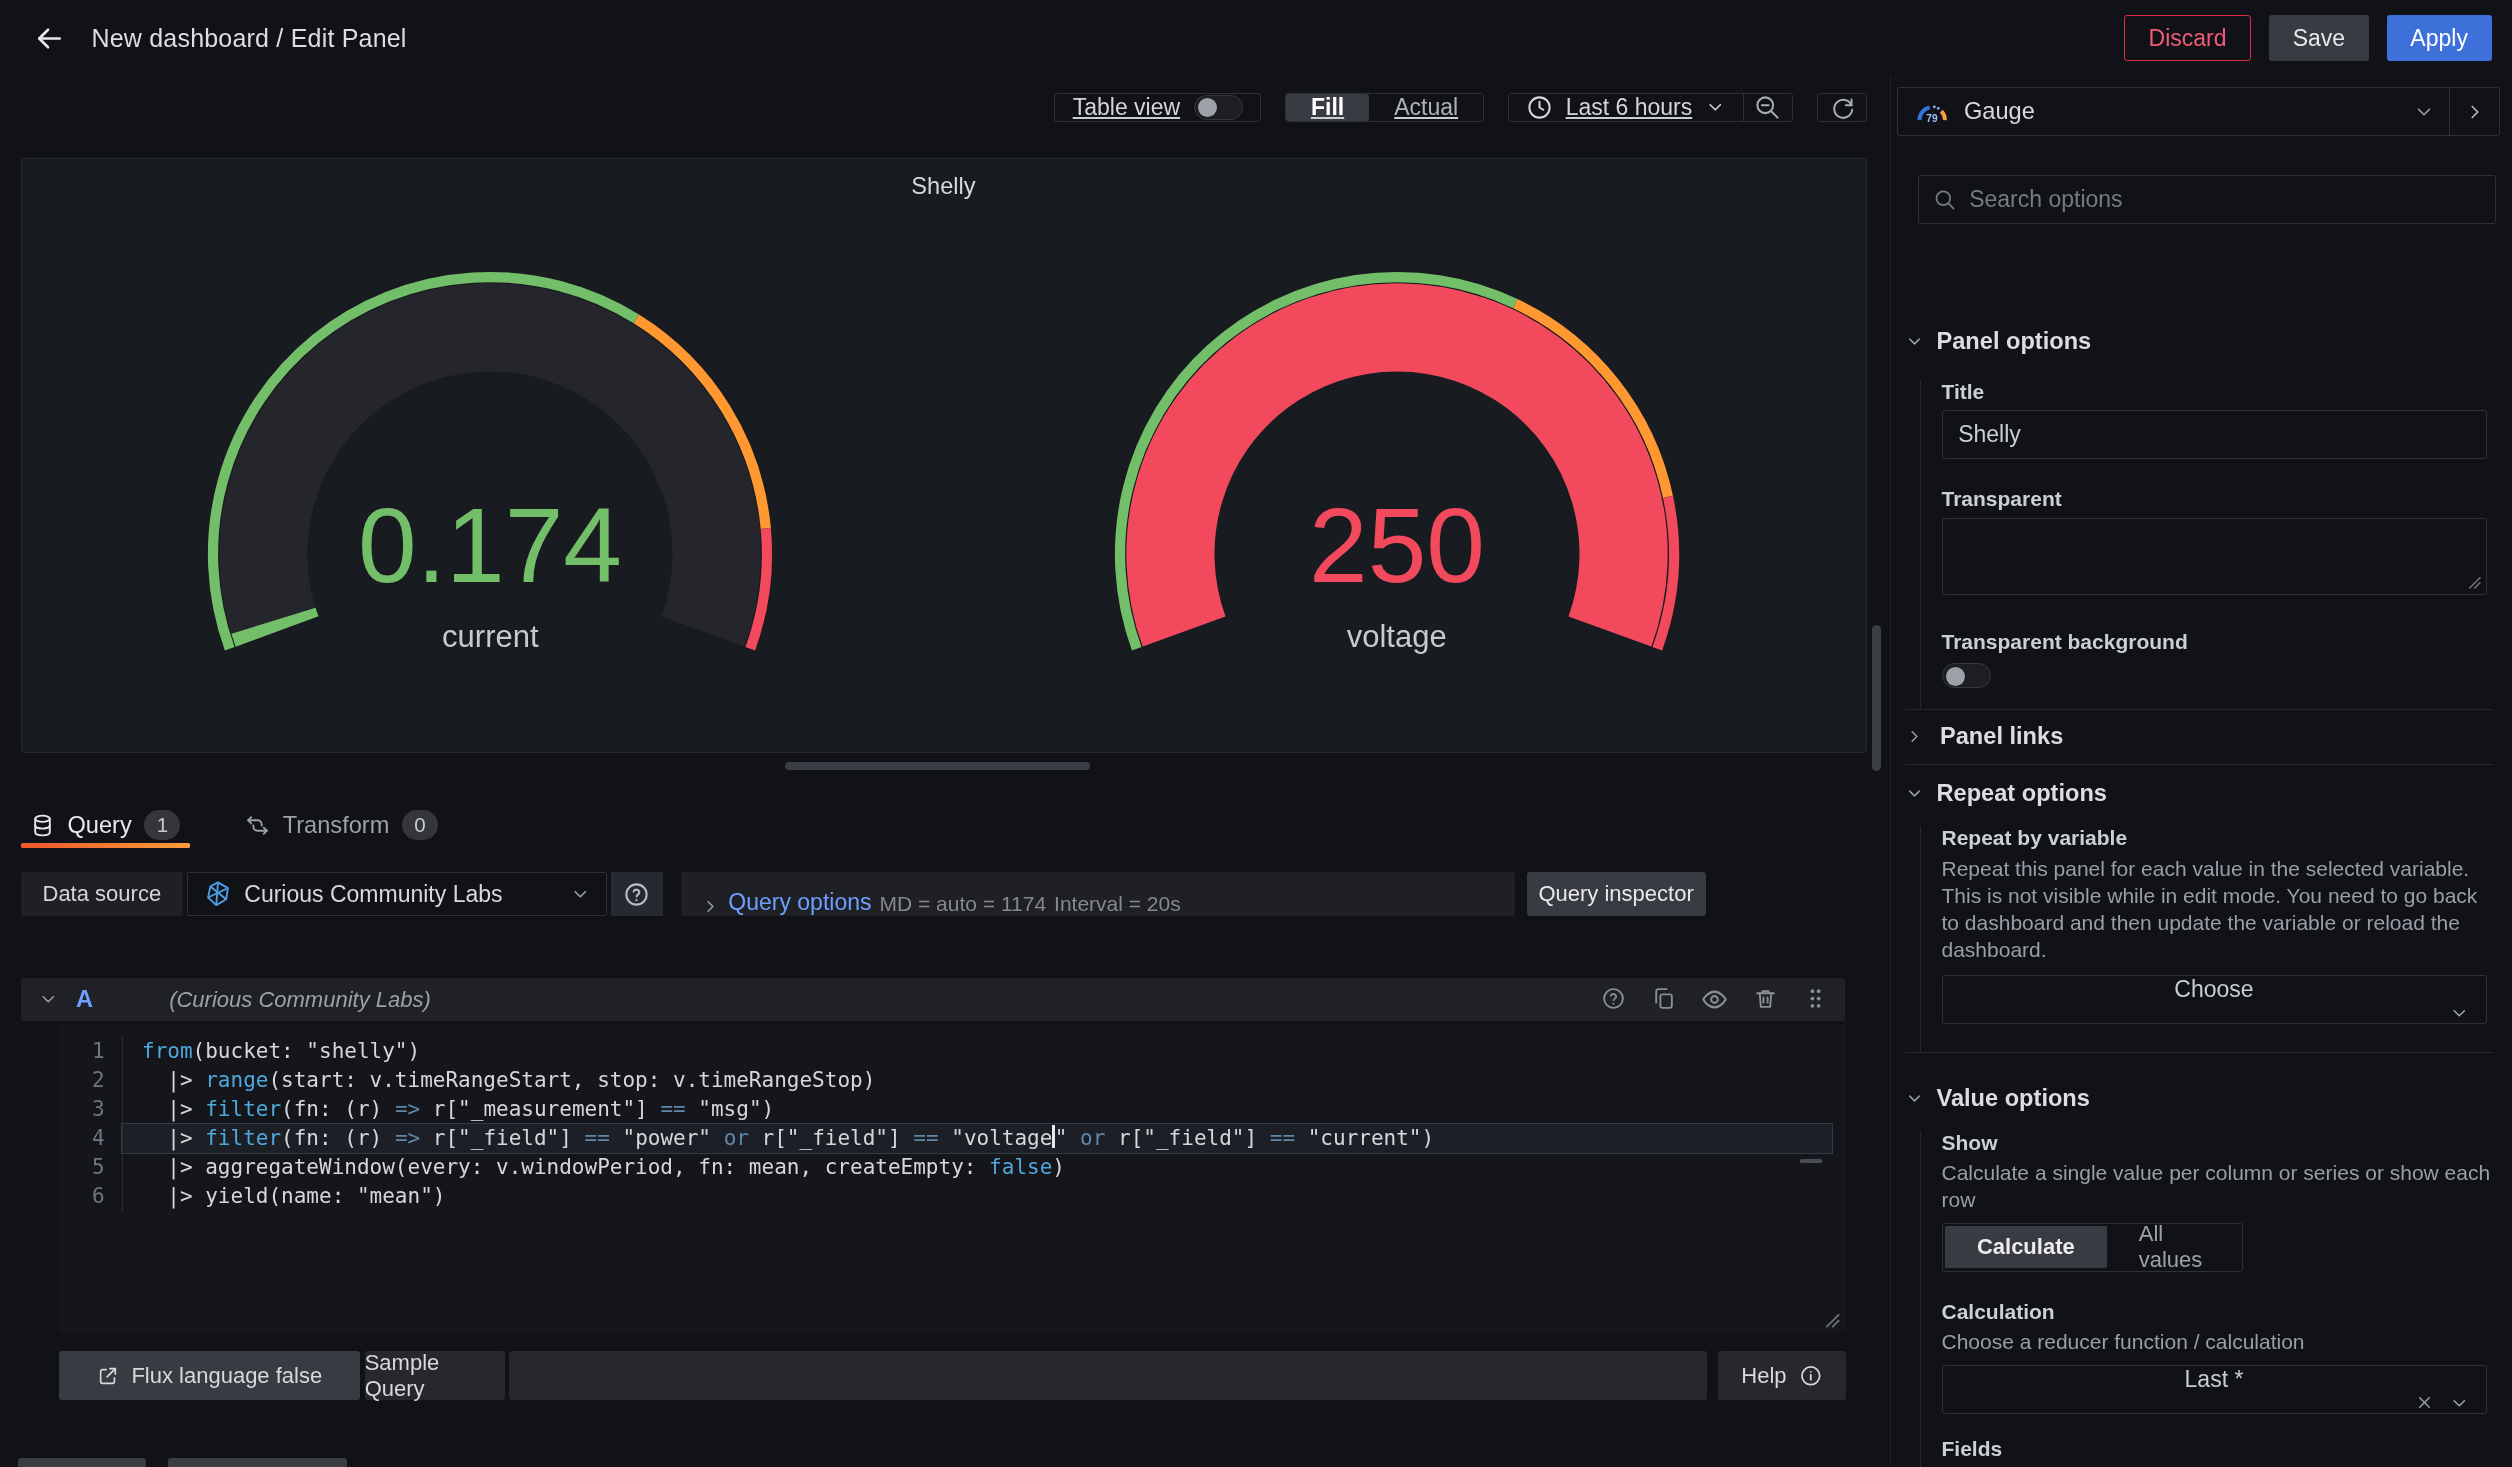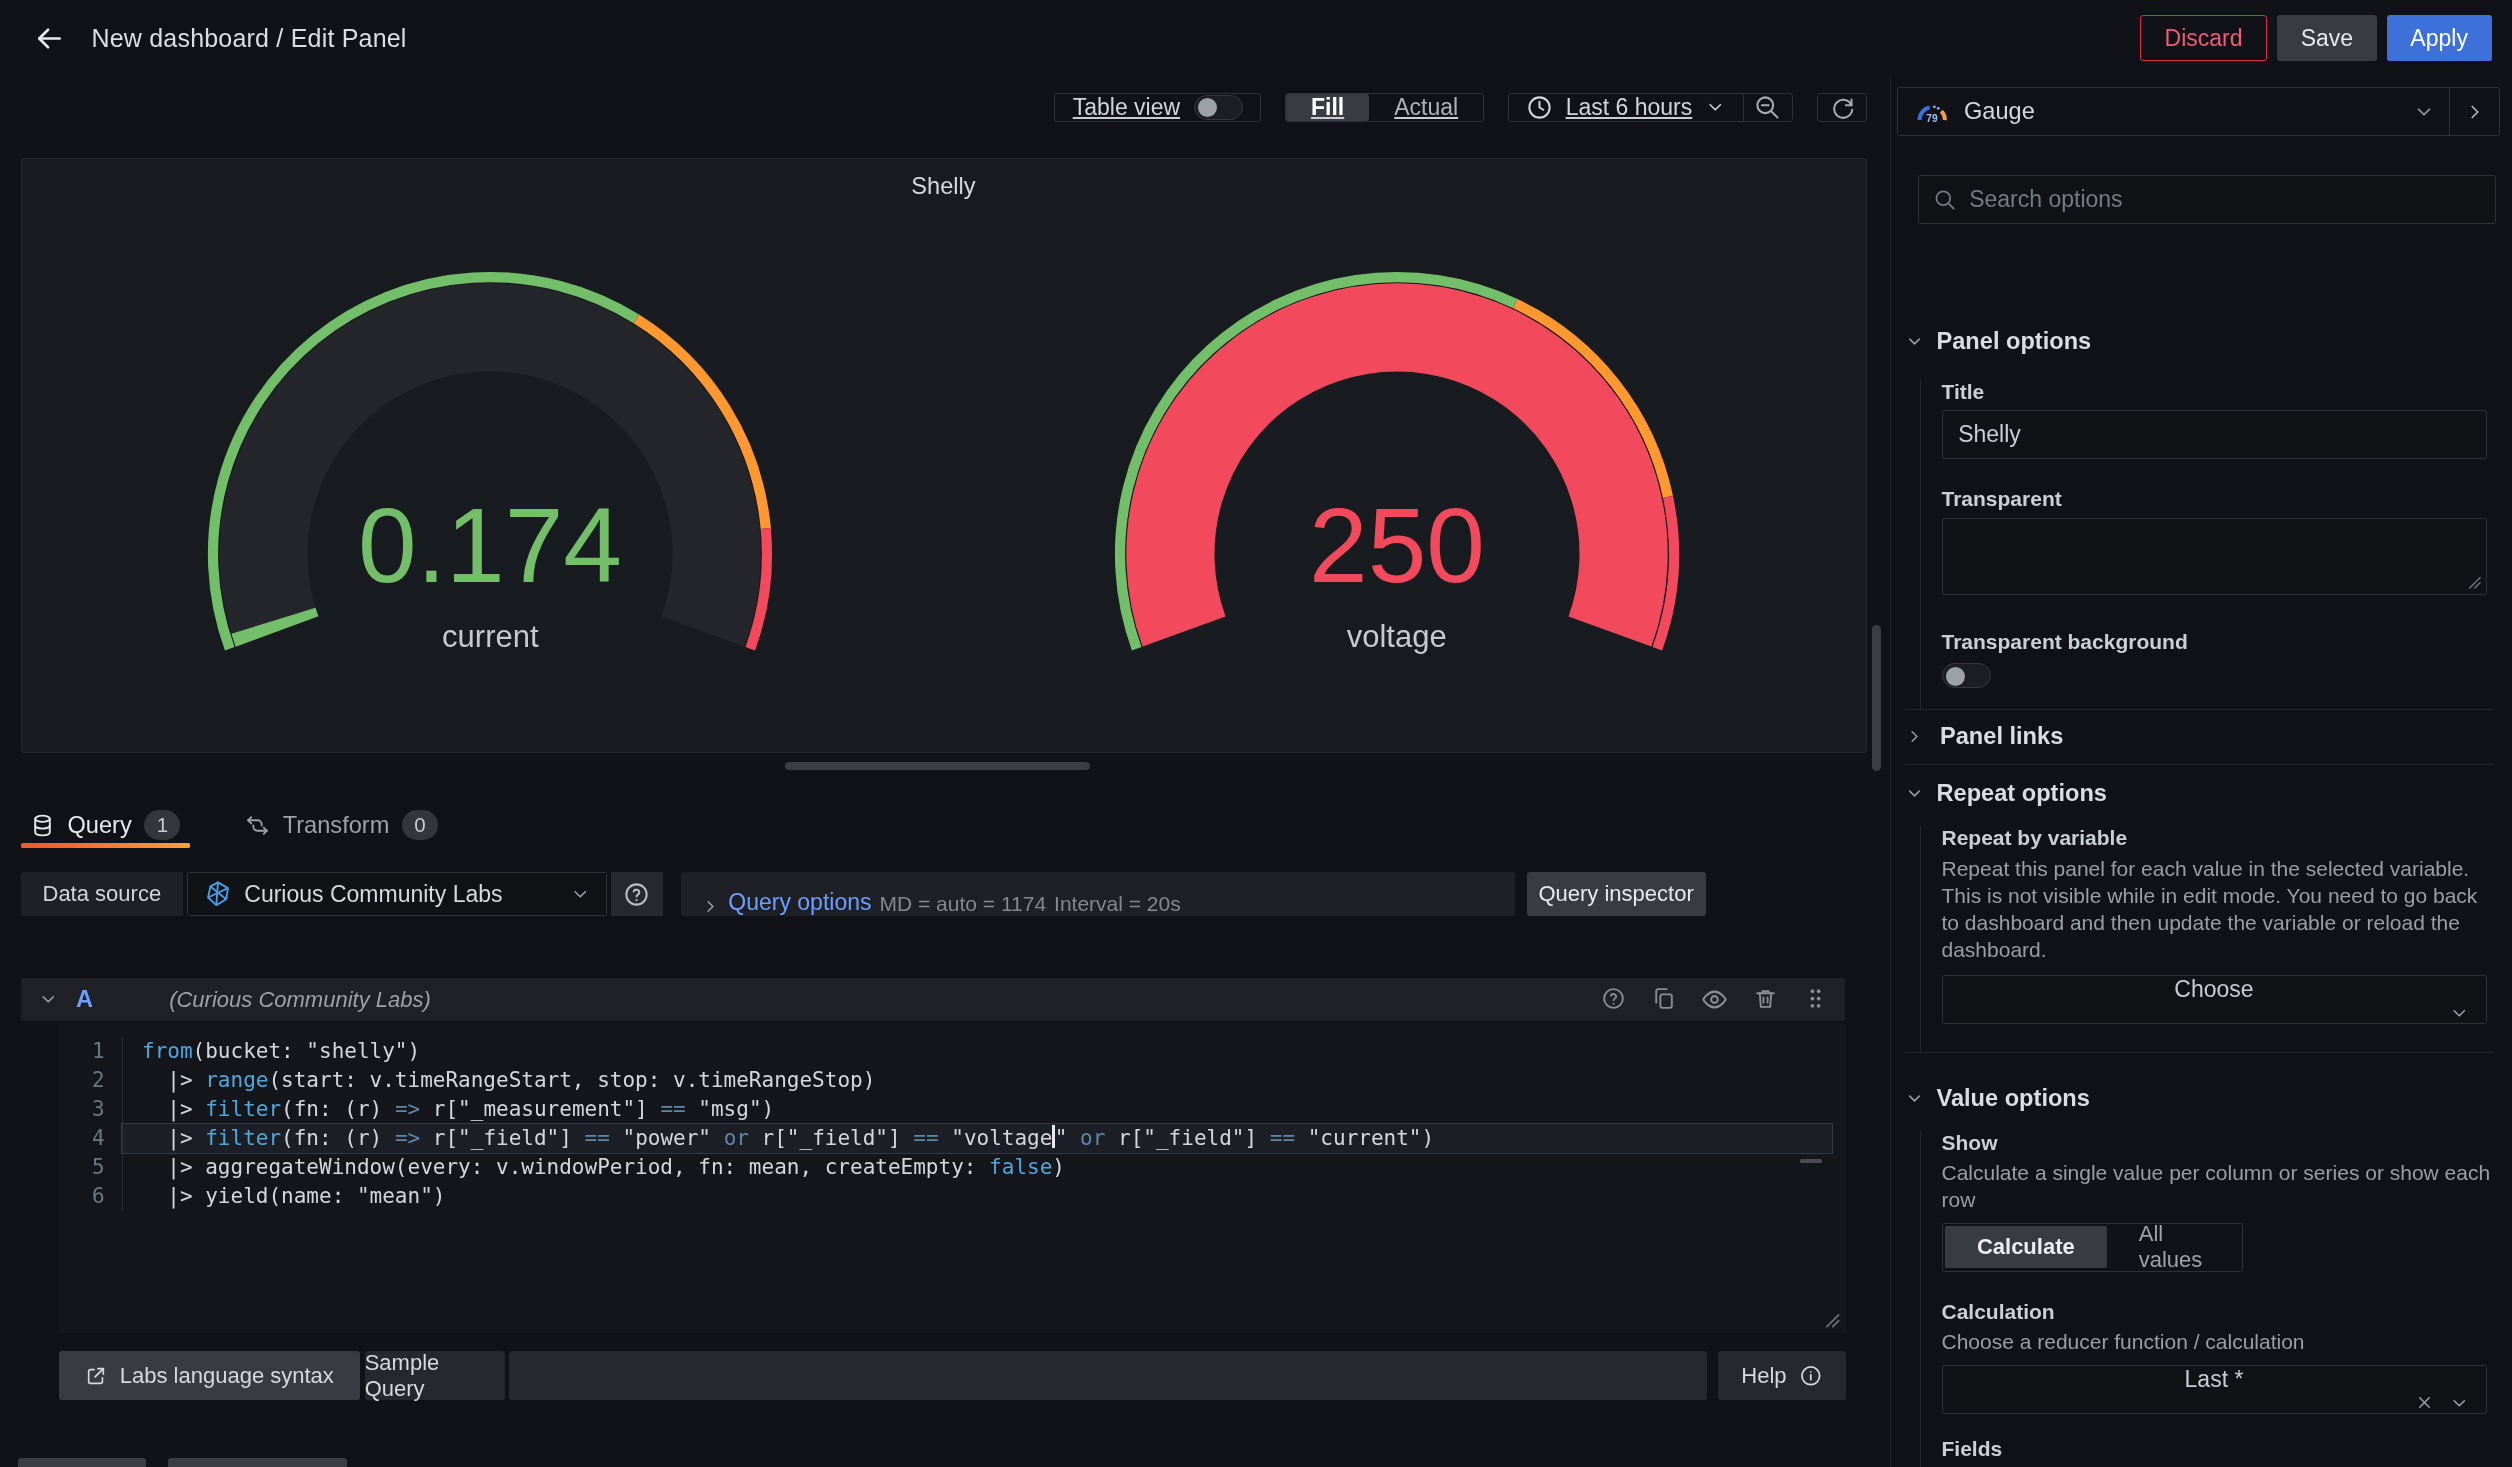--- a/index.html
+++ b/index.html
@@ -10,21 +10,21 @@
     font-family:"Liberation Sans","DejaVu Sans",sans-serif;
     font-size:22px;
   }
   svg { display:block; }
   .ic { stroke:currentColor; fill:none; stroke-width:1.8; stroke-linecap:round; stroke-linejoin:round; }
 
   
   .app-header { position:absolute; top:0; left:0; right:0; height:76px; display:flex; align-items:center; padding:0 20.5px 0 27px; }
   .back-btn { width:44px; height:44px; display:flex; align-items:center; justify-content:center; color:#E8E8ED; cursor:pointer; }
   .app-title { margin-left:20.5px; font-size:25px; color:#DDDDE4; letter-spacing:0.2px; }
-  .header-actions { margin-left:auto; display:flex; gap:10px; }
+  .header-actions { margin-left:auto; display:flex; gap:18px; }
   .btn { height:46px; border-radius:3.1px; display:flex; align-items:center; justify-content:center; padding:0 23.6px; font-size:23px; font-weight:500; cursor:pointer; }
   .btn-discard { border:1.2px solid #E02F44; color:#F05B77; background:transparent; }
   .btn-save { background:#383B42; color:#E8E8ED; }
   .btn-apply { background:#3D71D9; color:#FFFFFF; }
 
   
   .main-col { position:absolute; top:76px; left:0; width:1886px; bottom:0; }
 
   .toolbar { position:absolute; top:11px; right:19px; height:35px; display:flex; gap:23.6px; align-items:flex-end; color:#C9CDD4;text-decoration:underline; }
   .tgroup { border:0.8px solid #2E3136; border-radius:3.1px; display:flex; align-items:center; }
@@ -360,21 +360,21 @@
       </div>
   </div>
 
   <div class="help-row">
     <div class="hbtn hbtn-flux">
       <svg class="ic" width="22" height="22" viewBox="0 0 24 24">
           <path d="M10 5H6a2 2 0 0 0-2 2v11a2 2 0 0 0 2 2h11a2 2 0 0 0 2-2v-4"></path>
           <path d="M14 4h6v6"></path>
           <path d="M20 4l-9 9"></path>
         </svg>
-      <span>Labs language syntax</span>
+      <span>Flux language false</span>
     </div>
     <div class="hbtn hbtn-sample">Sample Query</div>
     <div class="help-filler"></div>
     <div class="hbtn hbtn-help">
       <span>Help</span>
       <svg class="ic" width="23.6" height="23.6" viewBox="0 0 24 24">
           <circle cx="12" cy="12" r="9"></circle>
           <path d="M12 11v5"></path>
           <path d="M12 8h.01"></path>
         </svg>

